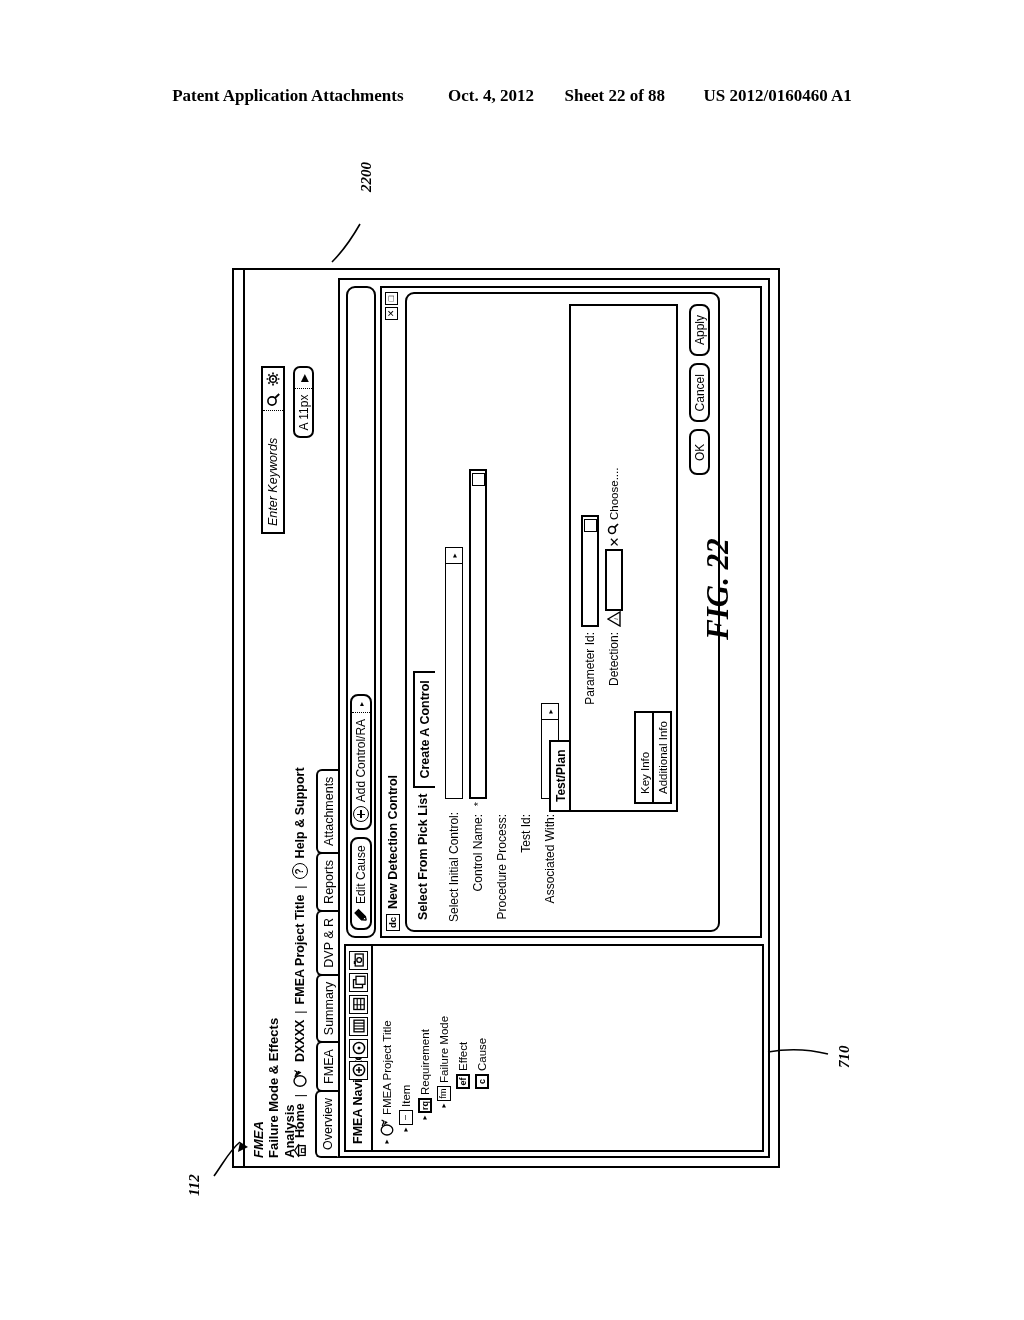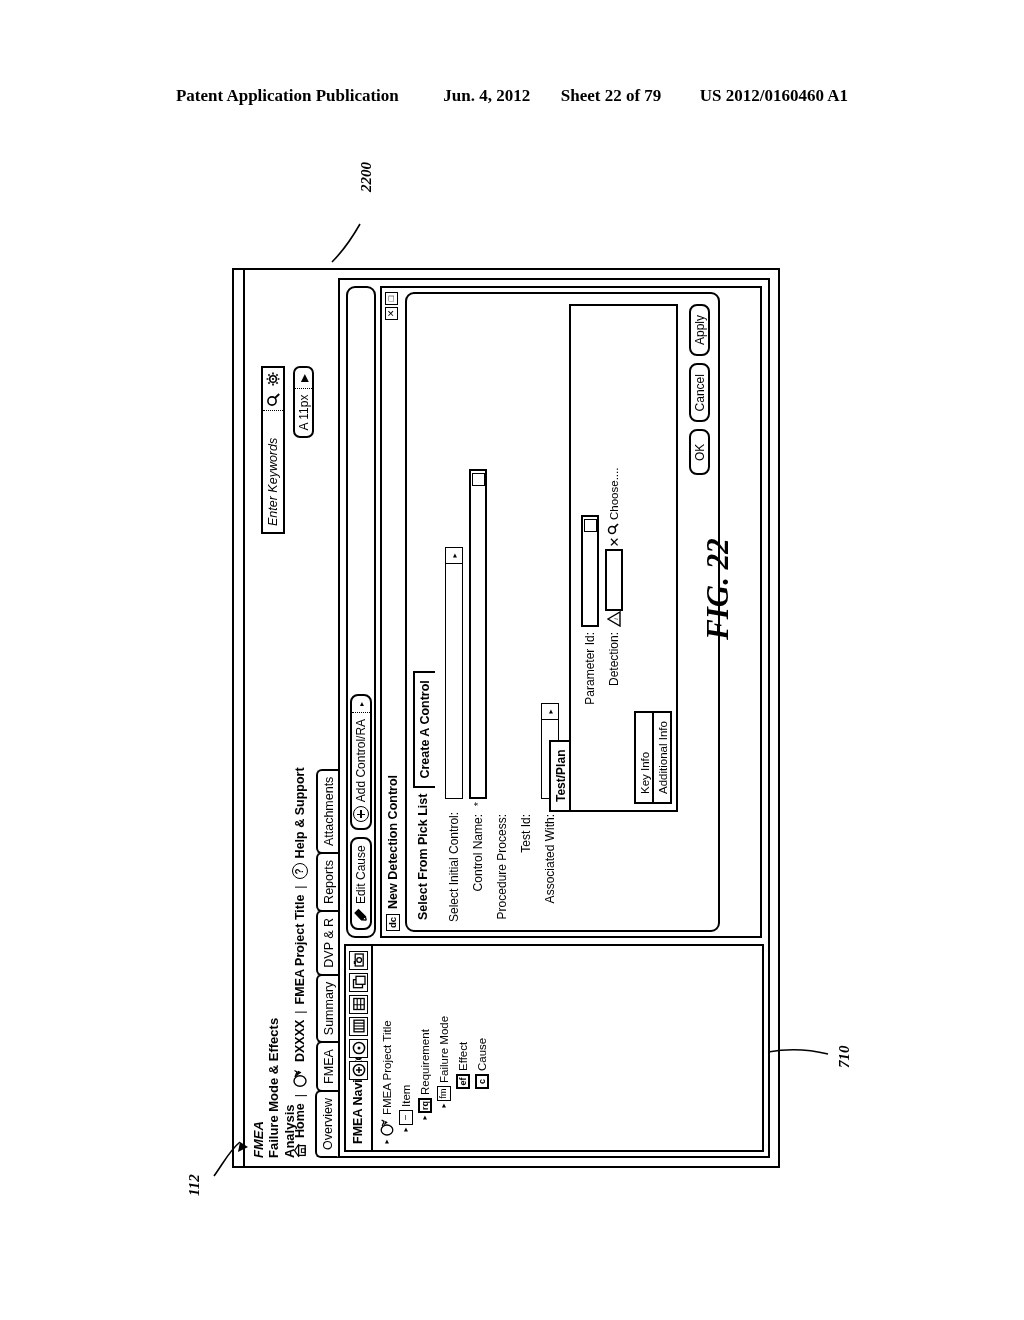--- a/index.html
+++ b/index.html
@@ -246,25 +246,25 @@
   }
   .ref-2200{left:358px;top:192px;transform:rotate(-90deg);transform-origin:left top;}
   .ref-112{left:186px;top:1196px;transform:rotate(-90deg);transform-origin:left top;}
   .ref-710{left:836px;top:1068px;transform:rotate(-90deg);transform-origin:left top;}
   .lead{position:absolute;}
 </style>
 </head>
 <body>
 
 <div class="pat-header">
-  <span>Patent Application Publication</span>
+  <span>Patent Application Attachments</span>
   <span class="ph-gap1"></span>
-  <span>Jun. 4, 2012</span>
+  <span>Oct. 4, 2012</span>
   <span class="ph-gap2"></span>
-  <span>Sheet 22 of 79</span>
+  <span>Sheet 22 of 88</span>
   <span class="ph-gap3"></span>
   <span>US 2012/0160460 A1</span>
 </div>
 
 <div id="stage">
 
   <div class="app-window">
     <div class="title-strip"></div>
 
     <div class="app-body">

